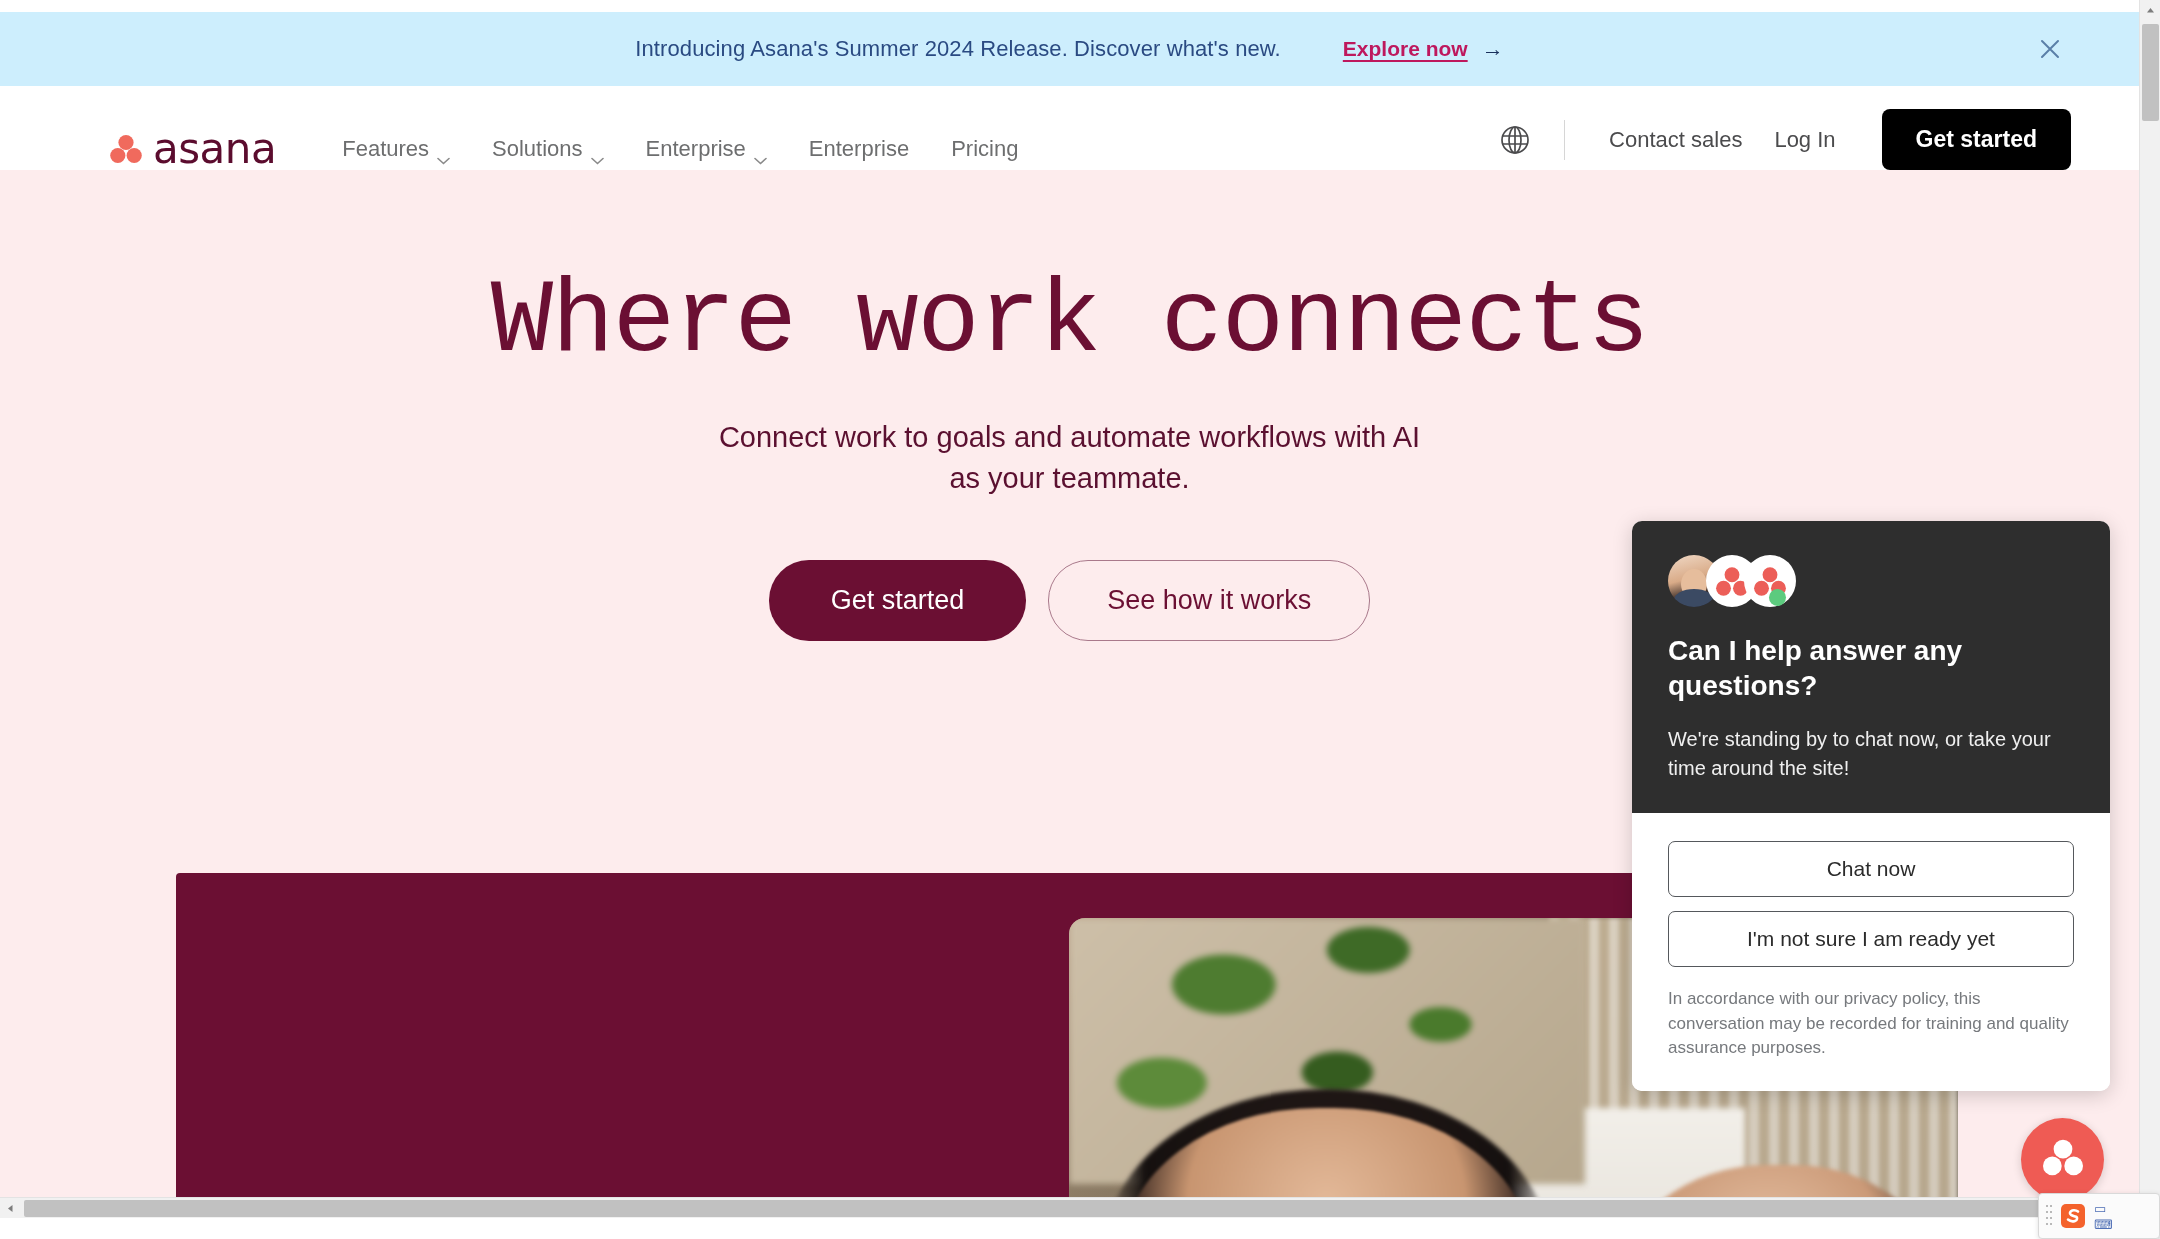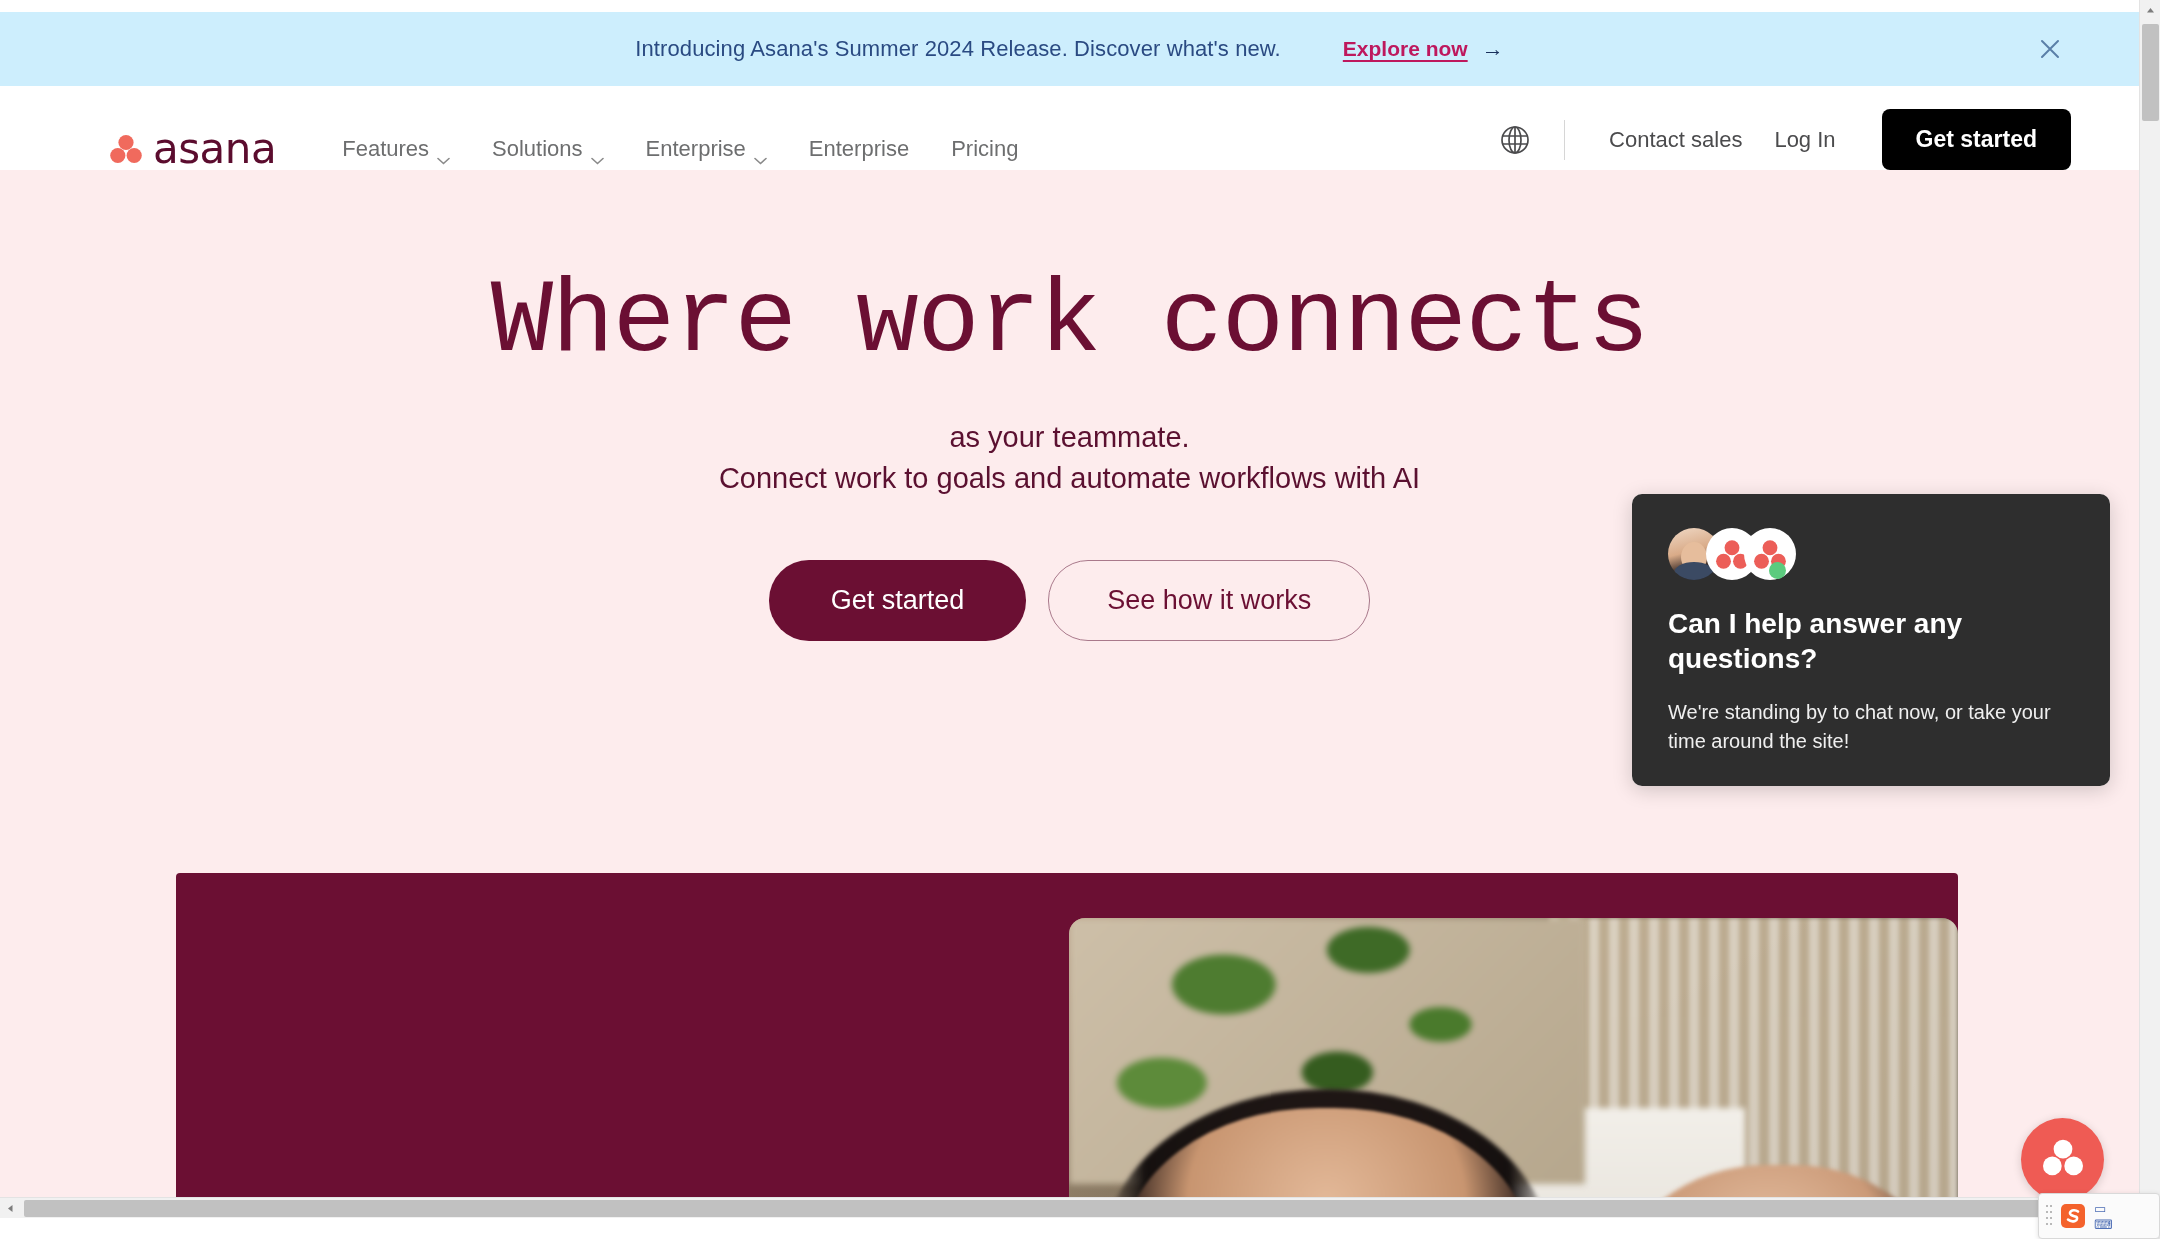--- a/index.html
+++ b/index.html
@@ -255,21 +255,21 @@
     width: 36%; height: 54%;
     background: radial-gradient(ellipse at 46% 34%, #e8c3a6 0%, #cb9a78 48%, #3a2a22 74%, #241a16 100%);
     border-radius: 46% 46% 34% 34%;
     filter: blur(2px);
   }
 
   
   .chat-widget {
     position: absolute;
     left: 1632px;
-    top: 494px;
+    top: 521px;
     width: 478px;
     border-radius: 10px;
     overflow: hidden;
     box-shadow: 0 4px 20px rgba(0,0,0,0.18);
     background: #ffffff;
     z-index: 30;
   }
   .chat-head {
     background: #2e2e2e;
     padding: 34px 36px 30px 36px;
@@ -528,22 +528,22 @@
         <span class="nav-text-btn">Log In</span>
         <button class="get-started-top">Get started</button>
       </div>
     </div>
 
     <div class="hero">
 
       <h1 class="hero-title">Where work connects</h1>
 
       <div class="hero-sub">
+        <div>Connect work to goals and automate workflows with AI</div>
         <div>as your teammate.</div>
-        <div>Connect work to goals and automate workflows with AI</div>
       </div>
 
       <div class="hero-ctas">
         <button class="btn-primary">Get started</button>
         <button class="btn-outline">See how it works</button>
       </div>
 
       <div class="hero-media">
         <div class="hero-video">
           <div class="vid-blinds"></div>
@@ -574,20 +574,25 @@
               <circle cx="16" cy="8.5" r="7.2" fill="#ec5e58"></circle>
               <circle cx="7.8" cy="21.5" r="7.2" fill="#ec5e58"></circle>
               <circle cx="24.2" cy="21.5" r="7.2" fill="#ec5e58"></circle>
             </svg>
           </div>
           <span class="online-dot"></span>
         </div>
         <div class="chat-title">Can I help answer any questions?</div>
         <div class="chat-body-text">We're standing by to chat now, or take your time around the site!</div>
       </div>
+      <div class="chat-actions">
+        <button class="chat-btn">Chat now</button>
+        <button class="chat-btn">I'm not sure I am ready yet</button>
+        <div class="chat-disclaimer">In accordance with our privacy policy, this conversation may be recorded for training and quality assurance purposes.</div>
+      </div>
     </div>
 
     <div class="chat-fab">
       <span>
         <svg width="42" height="39" viewBox="0 0 32 30" aria-hidden="true">
           <circle cx="16" cy="8.5" r="7.2" fill="#ffffff"></circle>
           <circle cx="7.8" cy="21.5" r="7.2" fill="#ffffff"></circle>
           <circle cx="24.2" cy="21.5" r="7.2" fill="#ffffff"></circle>
         </svg>
       </span>

